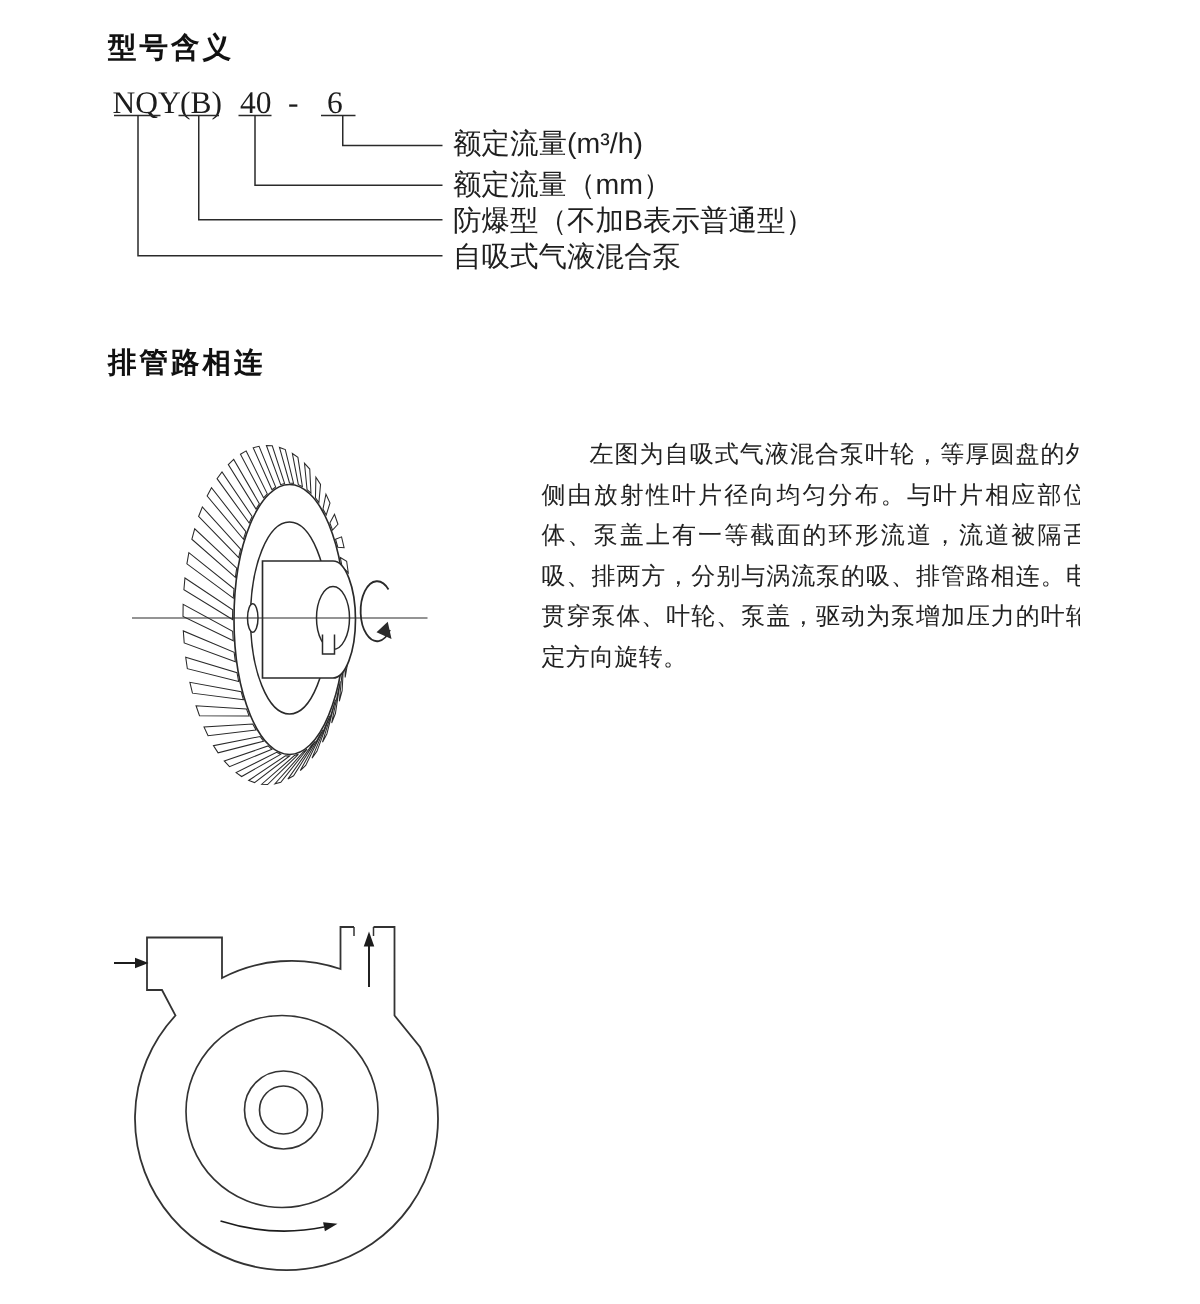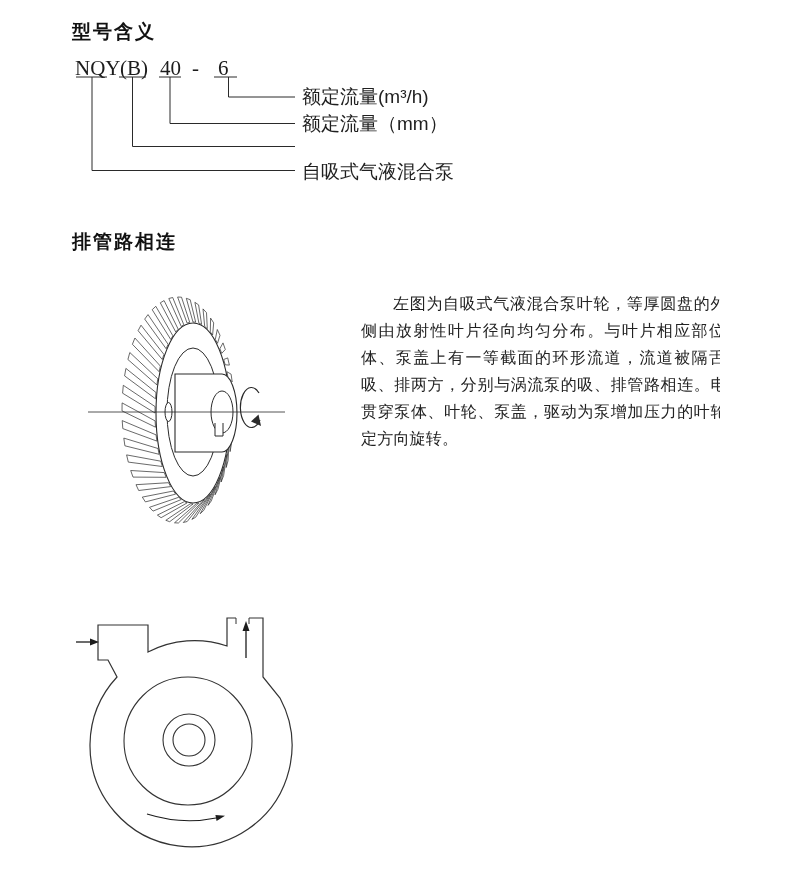--- a/index.html
+++ b/index.html
@@ -38,20 +38,21 @@
       <line x1="214" y1="77" x2="237" y2="77"></line>
       <path d="M228.5,77 V97  H295"></path>
       <path d="M170,77   V123.5 H295"></path>
       <path d="M132.5,77 V146.5 H295"></path>
       <path d="M92,77    V170.5 H295"></path>
     </g>
   </svg>
 
   <div class="model-label" style="top:87px;">额定流量(m³/h)</div>
   <div class="model-label" style="top:114px;">额定流量（mm）</div>
+  <div class="model-label" style="top:138px;">防爆型（不加B表示普通型）</div>
   <div class="model-label" style="top:162px;">自吸式气液混合泵</div>
 
   <div class="sec-title" style="left:72px;top:229px;">排管路相连</div>
 
   <svg width="300" height="290" viewBox="0 0 300 290" style="left:80px;top:270px;">
     <g id="teeth" fill="#ffffff" stroke="#2a2a2a" stroke-width="0.7">
         <polygon points="151.0,143.0 153.4,156.8 152.7,164.7 150.9,149.4"></polygon>
         <polygon points="150.5,157.2 151.4,174.1 150.1,181.6 150.0,163.5"></polygon>
         <polygon points="149.1,171.1 148.1,190.5 146.2,197.5 148.2,177.2"></polygon>
         <polygon points="146.9,184.3 143.6,205.7 141.1,212.0 145.6,189.9"></polygon>

